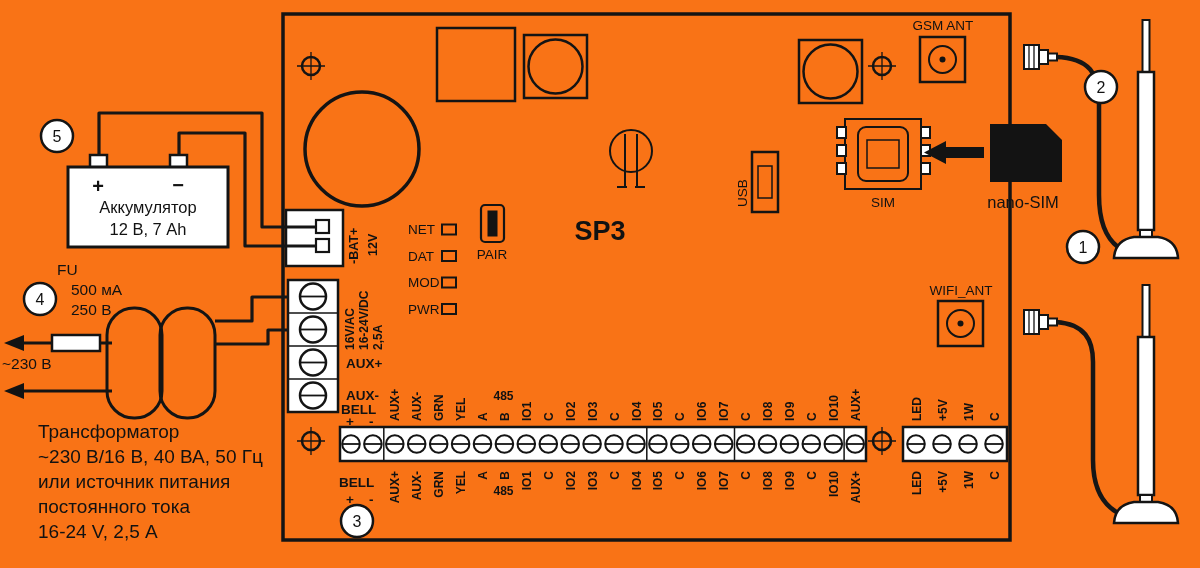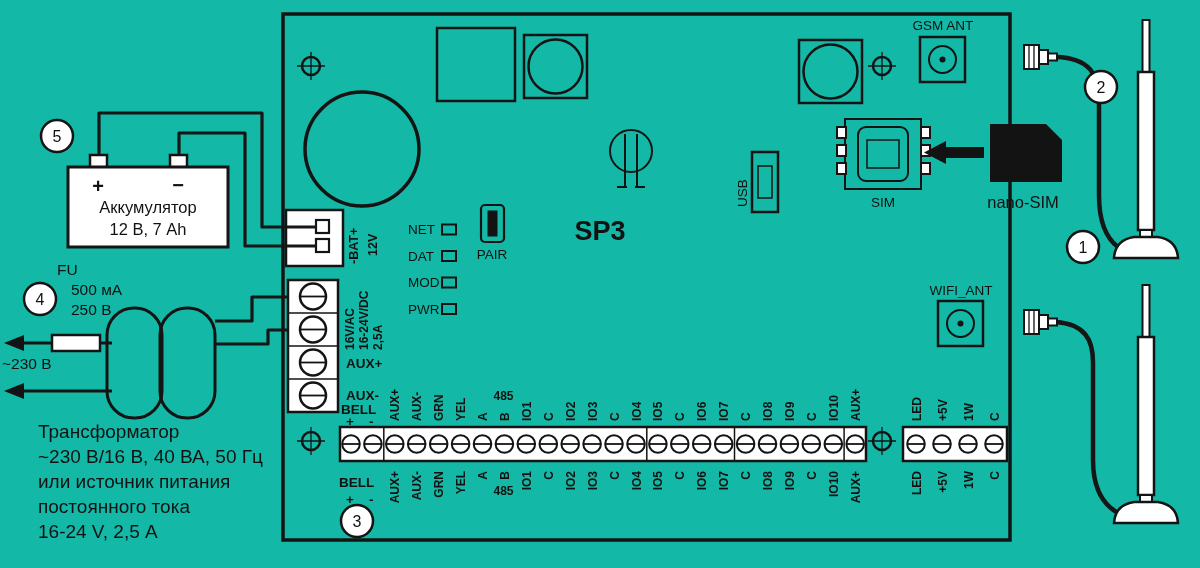--- a/index.html
+++ b/index.html
@@ -1,16 +1,16 @@
 <!DOCTYPE html>
 <html><head>
 <meta charset="utf-8">
 <style>
   html,body { margin:0; padding:0; background:#ffffff; }
-  .stage { position:relative; width:1200px; height:568px; background:#14b8a6; overflow:hidden; }
+  .stage { position:relative; width:1200px; height:568px; background:#f97316; overflow:hidden; }
   svg { display:block; }
   text { font-family:"Liberation Sans", sans-serif; fill:#121212; }
   
   .s13 { fill:none; stroke:#141414; stroke-width:1.3; }
   .s15 { fill:none; stroke:#141414; stroke-width:1.5; }
   .s18 { stroke:#141414; stroke-width:1.8; }
   .s2  { fill:none; stroke:#141414; stroke-width:2; }
   .s22 { fill:none; stroke:#141414; stroke-width:2.2; }
   .s25 { fill:none; stroke:#141414; stroke-width:2.5; }
   .s3  { fill:none; stroke:#141414; stroke-width:3; }

